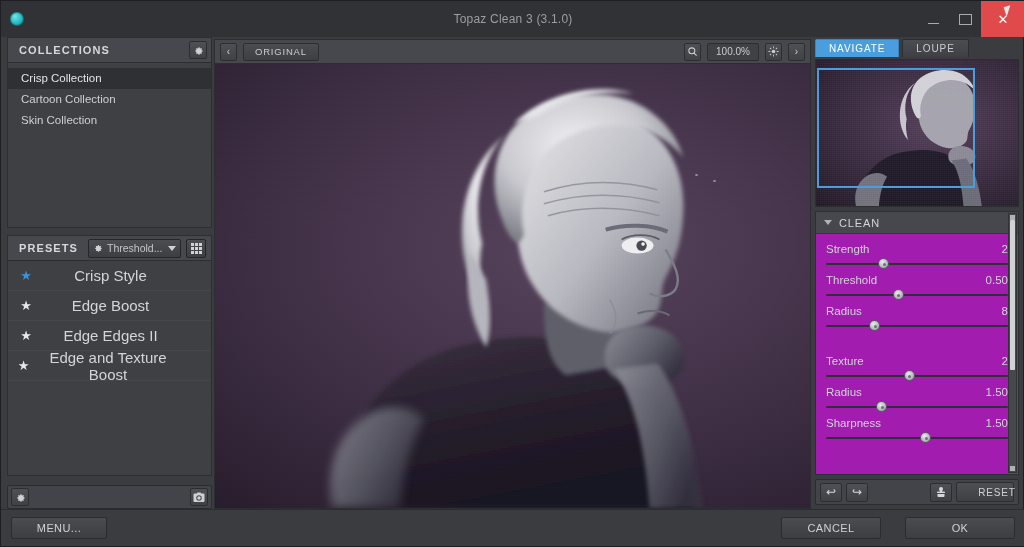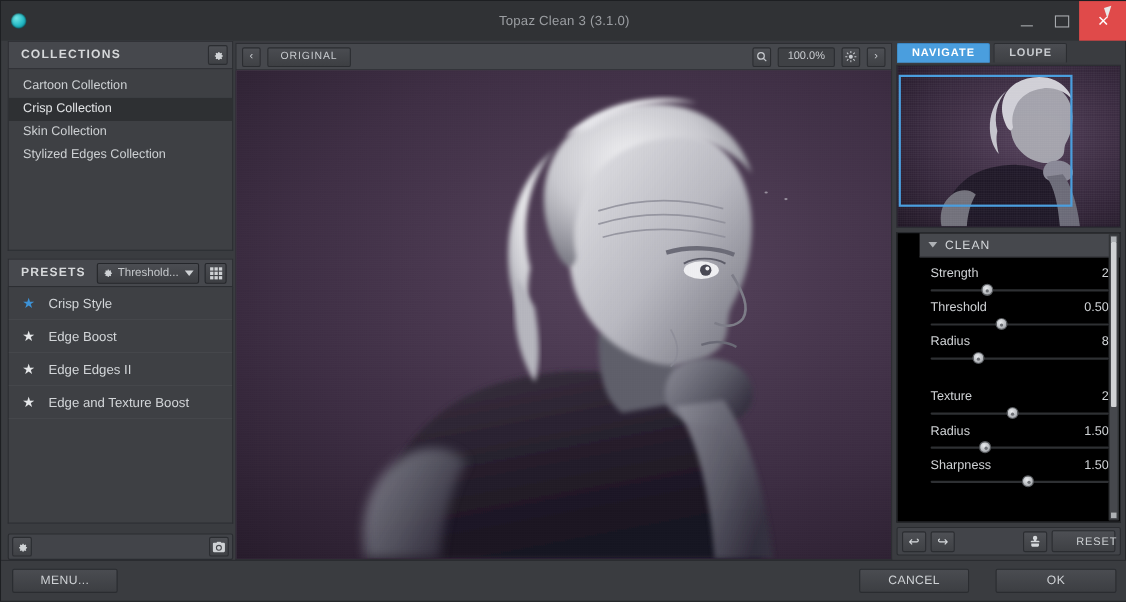--- a/index.html
+++ b/index.html
@@ -91,21 +91,21 @@
   .presets-list {
     background: #3e4044; border: 1px solid #2c2e32; border-top: none;
     height: 215px;
   }
   .preset-row {
     height: 30px; display: flex; align-items: center;
     border-bottom: 1px solid #45474b; position: relative;
   }
   .star { width: 36px; text-align: center; font-size: 13px; color: #e6e8ea; }
   .star.on { color: #3d93d8; }
-  .preset-name { flex: 1 1 auto; text-align: left; padding-right: 34px; font-size: 12px; color: #d2d5d8; }
+  .preset-name { flex: 1 1 auto; text-align: center; padding-right: 34px; font-size: 15px; color: #d2d5d8; }
 
   .left-foot {
     position: absolute; left: 6px; top: 484px; width: 205px; height: 24px;
     background: #424449; border: 1px solid #2a2c30; border-radius: 2px;
     display: flex; align-items: center; justify-content: space-between; padding: 0 3px;
   }
 
   
   .center { position: absolute; left: 213px; top: 38px; width: 597px; height: 470px; }
   .viewtoolbar {
@@ -143,21 +143,21 @@
     background-image:
       repeating-linear-gradient(0deg, rgba(255,255,255,.09) 0 1px, transparent 1px 2px),
       repeating-linear-gradient(90deg, rgba(0,0,0,.09) 0 1px, transparent 1px 2px);
   }
   
   .fig { position: absolute; left: 0; top: 0; width: 100%; height: 100%; }
   .speck { position: absolute; width: 3px; height: 2px; border-radius: 50%; background: rgba(215,215,220,.55); }
 
   
   .right { position: absolute; left: 814px; top: 38px; width: 204px; height: 470px; }
-  .tabs { display: flex; gap: 3px; height: 18px; font-weight: bold; }
+  .tabs { display: flex; gap: 3px; height: 18px; }
   .tab {
     padding: 0 13px; height: 18px; line-height: 18px; font-size: 10px; letter-spacing: .9px;
     border: 1px solid #2b2d31; border-bottom: none; border-radius: 2px 2px 0 0;
     background: linear-gradient(#4b4d52, #3e4044); color: #c9ccd0;
   }
   .tab.active { background: #4a9ede; color: #fff; border-color: #3b86c2; }
   .nav-thumb {
     position: relative; height: 148px; margin-top: 2px;
     background: #2a2230; border: 1px solid #2c2e32; overflow: hidden;
   }
@@ -173,21 +173,21 @@
       repeating-linear-gradient(0deg, rgba(255,255,255,.14) 0 1px, transparent 1px 2px),
       repeating-linear-gradient(90deg, rgba(255,255,255,.10) 0 1px, transparent 1px 2px);
   }
   .nav-rect {
     position: absolute; left: 1px; top: 8px; width: 158px; height: 120px;
     border: 2px solid #4a9ede; box-sizing: border-box;
   }
 
   .params {
     position: absolute; left: 0; top: 172px; width: 204px; height: 264px;
-    background: #000000; border: 1px solid #2c2e32; overflow: hidden; padding-left: 20px;
+    background: #a21caf; border: 1px solid #2c2e32; overflow: hidden;
   }
   .sec-head {
     height: 22px; background: #46484d; border-bottom: 1px solid #35373b;
     display: flex; align-items: center; gap: 7px; padding-left: 8px;
     color: #d3d6d9; font-size: 11px; letter-spacing: .9px;
   }
   .tri { width: 0; height: 0; border-left: 4px solid transparent; border-right: 4px solid transparent; border-top: 5px solid #aeb1b5; }
   .sec-body { padding: 9px 10px 10px 10px; }
   .prow { margin-bottom: 3px; }
   .prow-top { display: flex; justify-content: space-between; align-items: baseline; }
@@ -281,24 +281,23 @@
       <span class="sp"></span>
       <span class="icon-btn">
         <svg class="gear" viewBox="0 0 24 24" fill="#cfd2d5">
           <path d="M12 8a4 4 0 100 8 4 4 0 000-8zm0 6a2 2 0 110-4 2 2 0 010 4z"></path>
           <path d="M21 12l-2-.6a7 7 0 00-.6-1.5l1-1.8-1.5-1.5-1.8 1a7 7 0 00-1.5-.6L14 5h-2l-.6 2a7 7 0 00-1.5.6l-1.8-1-1.5 1.5 1 1.8a7 7 0 00-.6 1.5L5 12v2l2 .6c.15.53.35 1.03.6 1.5l-1 1.8 1.5 1.5 1.8-1c.47.25.97.45 1.5.6l.6 2h2l.6-2c.53-.15 1.03-.35 1.5-.6l1.8 1 1.5-1.5-1-1.8c.25-.47.45-.97.6-1.5l2-.6v-2z"></path>
         </svg>
       </span>
     </div>
 
     <div class="list">
+      <div class="list-item sel">Crisp Collection</div>
       <div class="list-item">Cartoon Collection</div>
-      <div class="list-item sel">Crisp Collection</div>
       <div class="list-item">Skin Collection</div>
-      <div class="list-item">Stylized Edges Collection</div>
     </div>
 
     <div class="presets-head">
       <span class="lbl">PRESETS</span>
       <span class="combo">
         <svg width="10" height="10" viewBox="0 0 24 24" fill="#cfd2d5">
           <path d="M12 8a4 4 0 100 8 4 4 0 000-8zm0 6a2 2 0 110-4 2 2 0 010 4z"></path>
           <path d="M21 12l-2-.6a7 7 0 00-.6-1.5l1-1.8-1.5-1.5-1.8 1a7 7 0 00-1.5-.6L14 5h-2l-.6 2a7 7 0 00-1.5.6l-1.8-1-1.5 1.5 1 1.8a7 7 0 00-.6 1.5L5 12v2l2 .6c.15.53.35 1.03.6 1.5l-1 1.8 1.5 1.5 1.8-1c.47.25.97.45 1.5.6l.6 2h2l.6-2c.53-.15 1.03-.35 1.5-.6l1.8 1 1.5-1.5-1-1.8c.25-.47.45-.97.6-1.5l2-.6v-2z"></path>
         </svg>
         <span class="cap">Threshold...</span>

